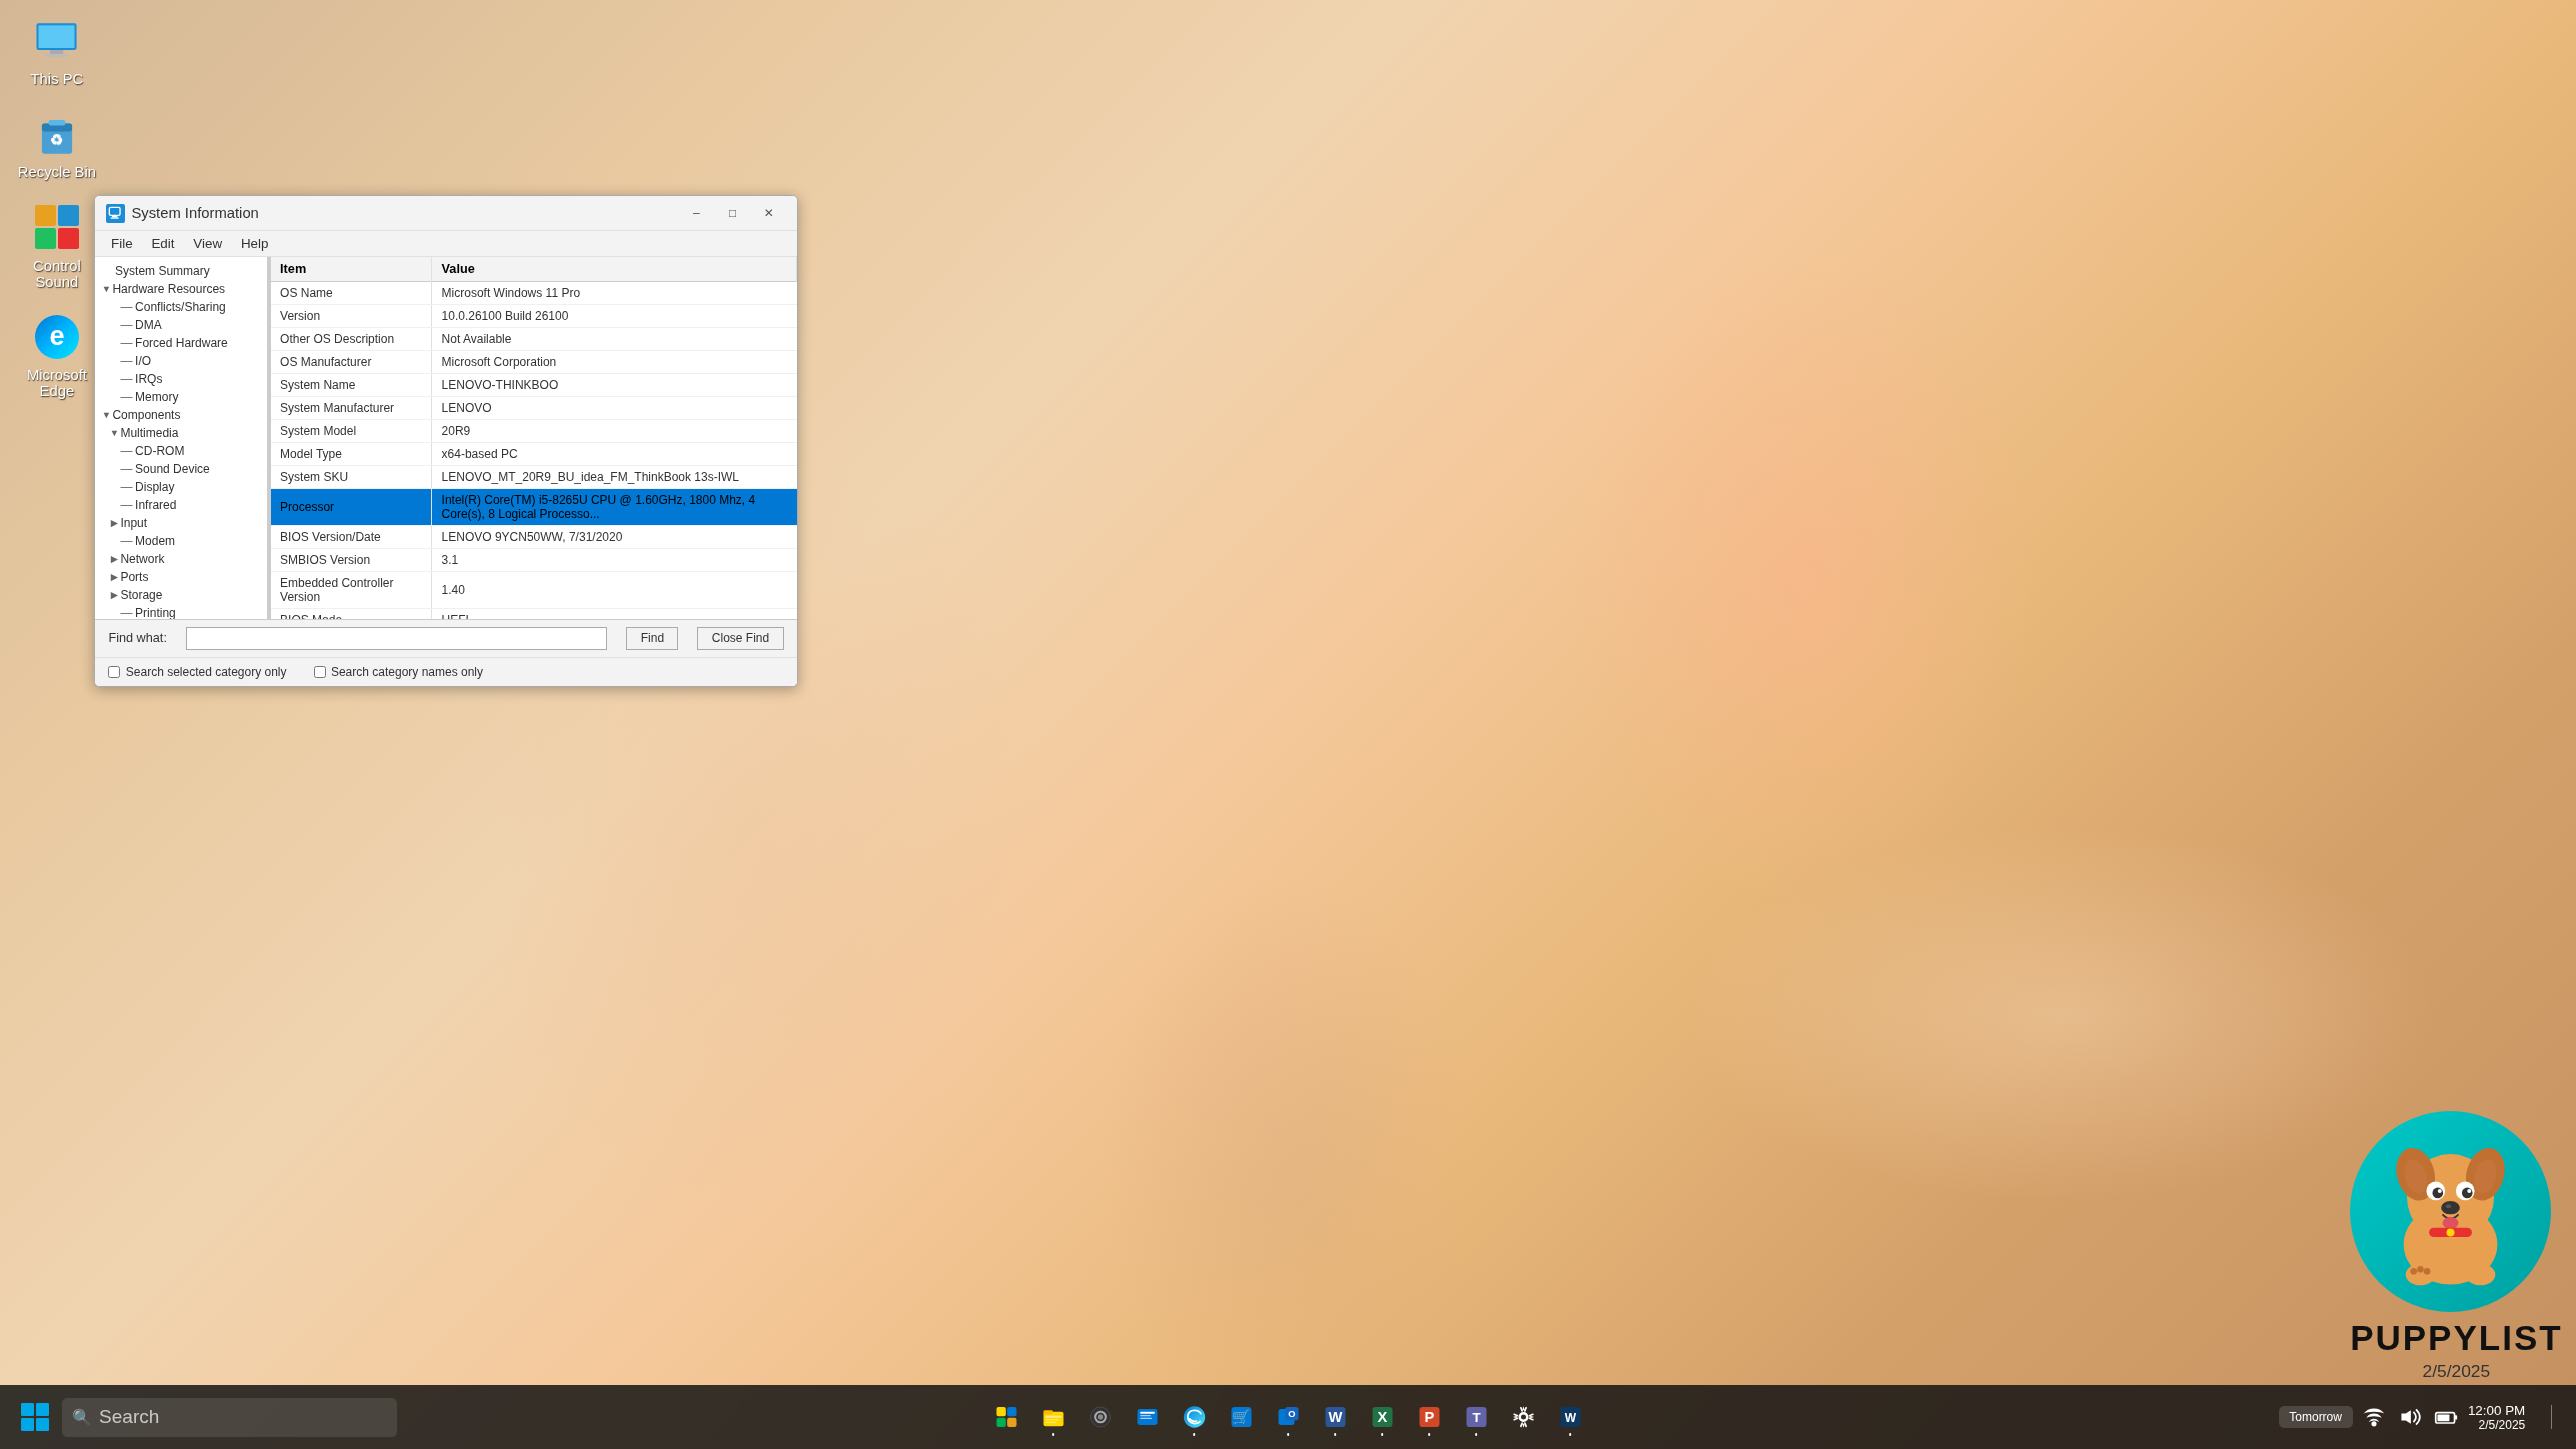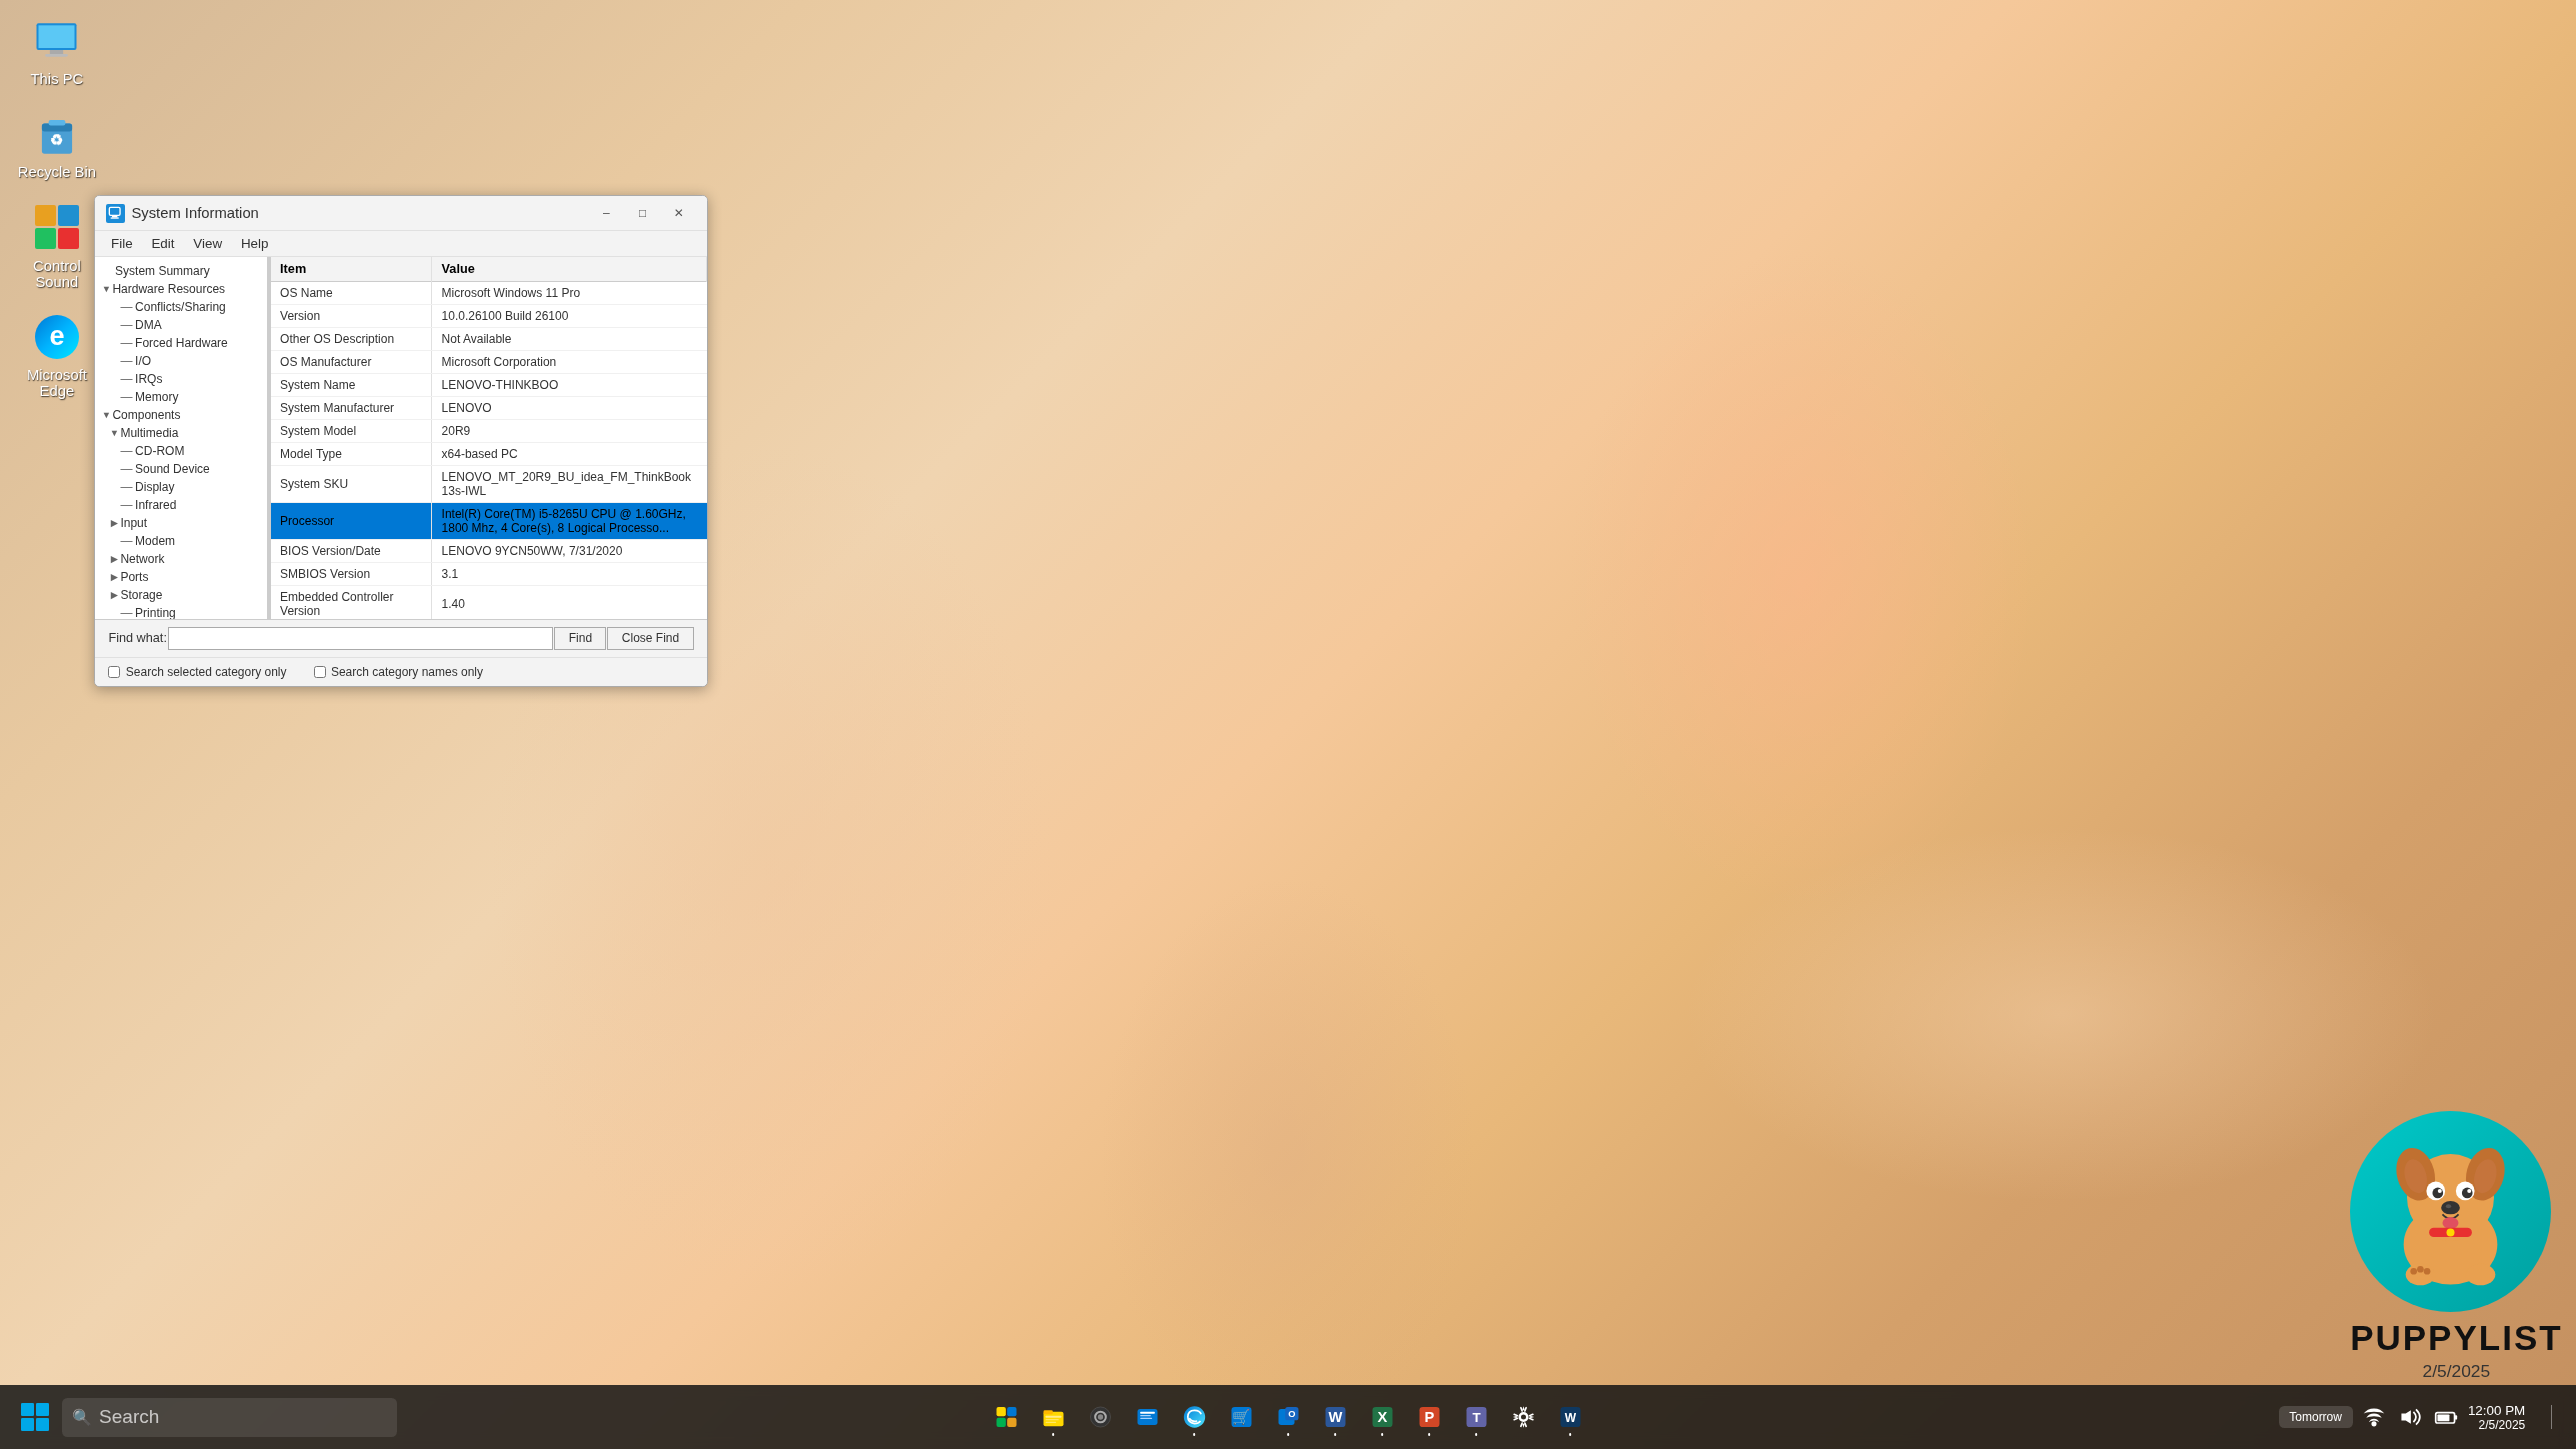--- a/index.html
+++ b/index.html
@@ -91,21 +91,21 @@
       font-size: 27px;
       color: white;
       font-weight: bold;
     }
 
     
     .sysinfo-window {
       position: absolute;
       top: 195px;
       left: 94px;
-      width: 614px;
+      width: 704px;
       background: #f3f3f3;
       border: 0.7px solid #aaa;
       border-radius: 5.4px;
       box-shadow: 0 2.7px 13.4px rgba(0,0,0,0.3);
       overflow: hidden;
     }
 
     .window-titlebar {
       height: 35px;
       background: #f3f3f3;
@@ -250,21 +250,21 @@
     }
 
     
     .find-bar {
       height: 38px;
       background: #f3f3f3;
       border-top: 0.7px solid #ccc;
       display: flex;
       align-items: center;
       padding: 0 13.4px;
-      gap: 1px;
+      gap: 19px;
     }
 
     .find-label {
       font-size: 12.7px;
       color: #333;
     }
 
     .find-input {
       flex: 1;
       height: 23px;

